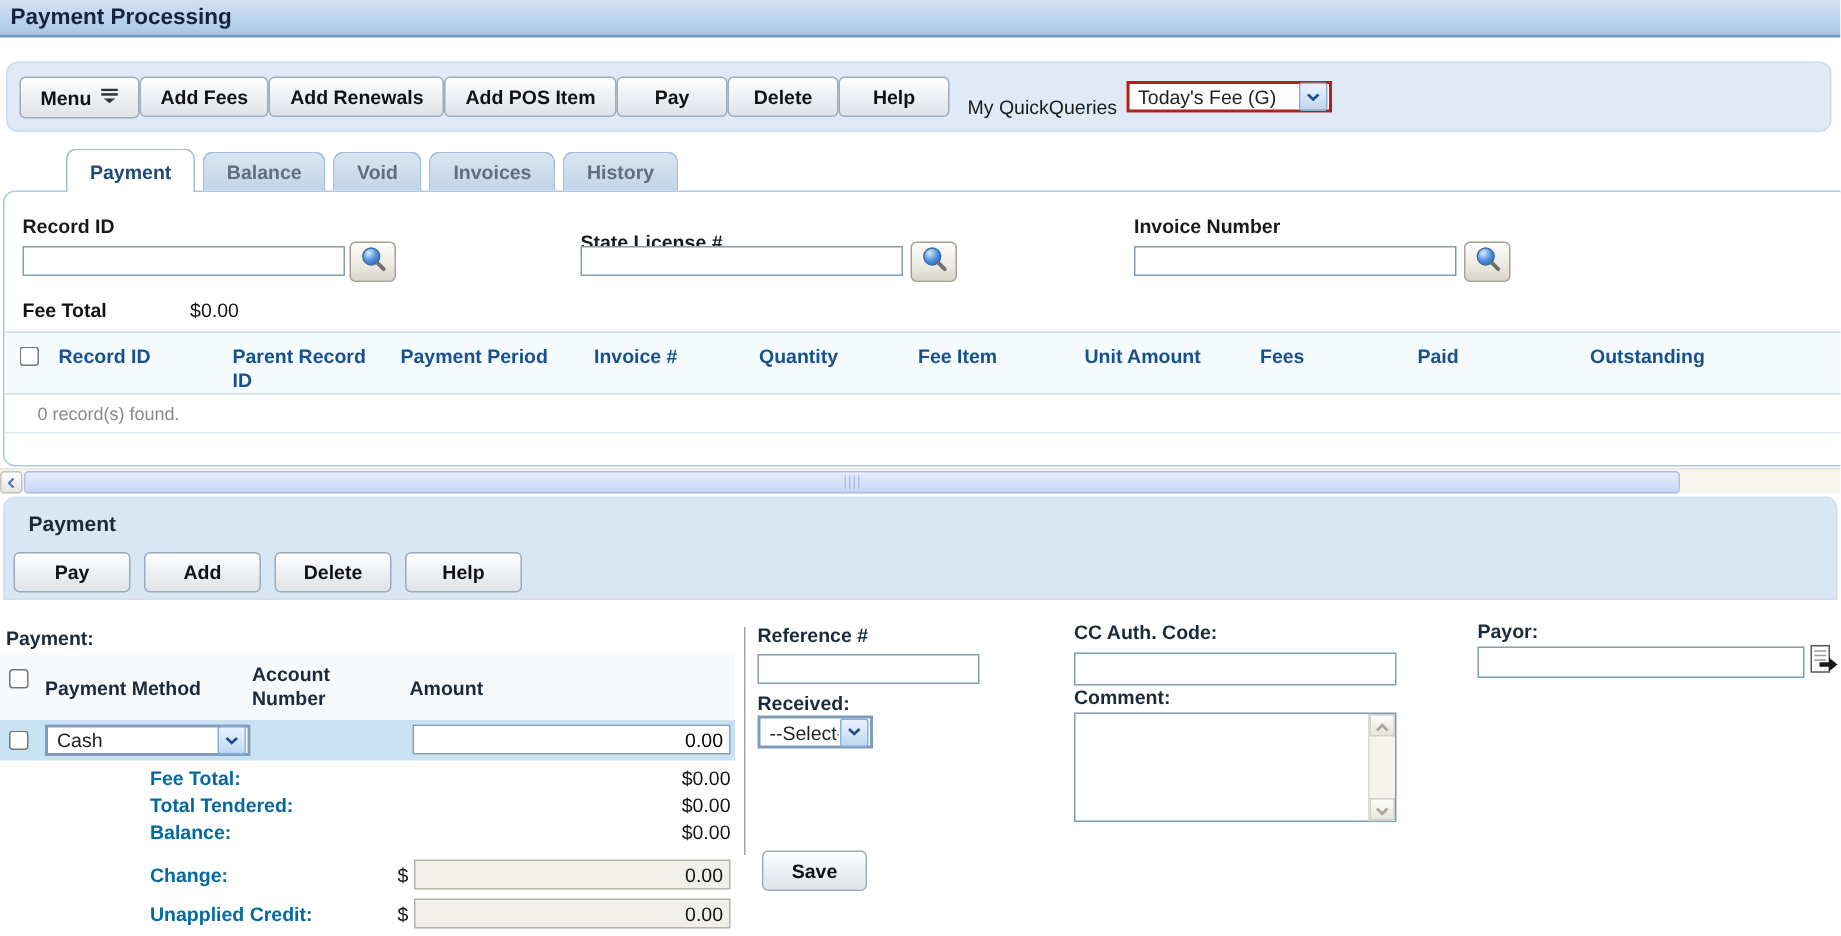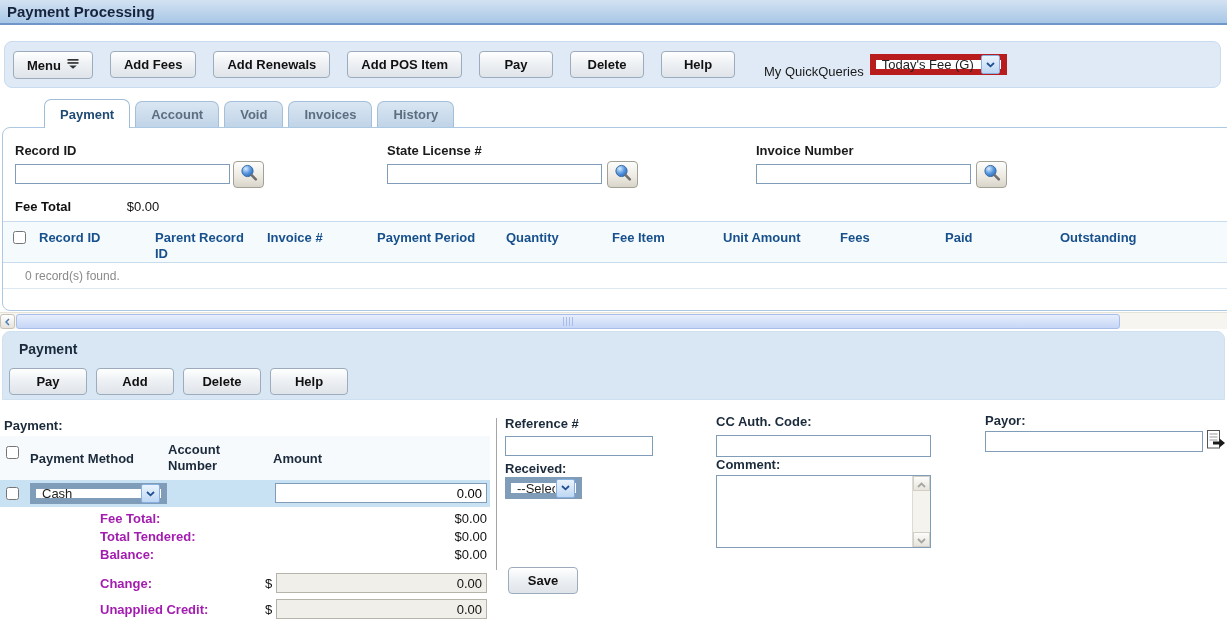--- a/index.html
+++ b/index.html
@@ -23,26 +23,26 @@
     display:flex;align-items:center;padding:0 8px;
   }
   .btn{
     background:linear-gradient(#ffffff,#eef1f4 45%,#dfe4ea);
     border:1px solid #9cacbc;border-radius:4px;
     font-family:inherit;font-weight:bold;font-size:13px;color:#111;
     padding:5px 13px;cursor:default;white-space:nowrap;
     box-shadow:inset 0 1px 0 rgba(255,255,255,.9);
   }
   .btn.wide{width:74px;padding:5px 0;text-align:center;}
-  .toolbar .btn{margin-right:17px;}
+  .toolbar .btn{margin-right:0;}
   .menu-ic{display:inline-block;margin-left:6px;vertical-align:1px;}
   .qq-label{font-size:13px;color:#1a1a1a;margin:13px 6px 0 12px;}
   .xpselect{
     display:inline-flex;align-items:center;height:21px;box-sizing:border-box;
-    background:#fff;border:6px solid #b91c1c;
+    background:#fff;border:2px solid #b91c1c;
   }
   .xpselect .val{font-size:13px;color:#222;padding:0 6px;flex:1;white-space:nowrap;overflow:hidden;}
   .xpselect .arrowbtn{
     width:17px;height:17px;margin:1px;flex:none;
     background:linear-gradient(#eaf3fd,#bed7f3);
     border:1px solid #86aede;border-radius:2px;
     display:flex;align-items:center;justify-content:center;
   }
   
   .tabs{position:absolute;left:44px;top:101px;display:flex;z-index:3;}
@@ -123,21 +123,21 @@
   .pm-header .cb{position:absolute;left:6px;top:10px;}
   .pm-header .h-method{position:absolute;left:30px;top:15px;font-size:13px;font-weight:bold;color:#1b2a3a;}
   .pm-header .h-account{position:absolute;left:168px;top:6px;width:70px;font-size:13px;font-weight:bold;color:#1b2a3a;line-height:16px;}
   .pm-header .h-amount{position:absolute;left:273px;top:15px;font-size:13px;font-weight:bold;color:#1b2a3a;}
   .pm-row{
     position:absolute;left:0;top:480px;width:490px;height:27px;background:#c9e2f3;
   }
   .pm-row .cb{position:absolute;left:6px;top:7px;}
   .pm-row .method-sel{position:absolute;left:30px;top:3px;width:137px;border-color:#7f9db9;}
   .pm-row .amt{position:absolute;left:275px;top:3px;width:212px;text-align:right;}
-  .tot-label{position:absolute;left:100px;font-size:13px;font-weight:bold;color:#a21caf;}
+  .tot-label{position:absolute;left:100px;font-size:13px;font-weight:bold;color:#0369a1;}
   .tot-value{position:absolute;left:300px;width:187px;text-align:right;font-size:13px;color:#111;}
   .dollar{position:absolute;left:265px;font-size:13px;color:#111;}
   .ro-input{
     position:absolute;box-sizing:border-box;height:20px;width:211px;left:276px;
     background:#f0efe9;border:1px solid #b5b3aa;
     font-family:inherit;font-size:13px;text-align:right;padding:1px 4px;color:#111;
   }
   .vdivider{position:absolute;left:496px;top:418px;width:1px;height:152px;background:#a6a6a6;}
   .comment-wrap{
     position:absolute;left:716px;top:475px;width:215px;height:73px;box-sizing:border-box;
@@ -182,21 +182,21 @@
     <span class="arrowbtn">
         <svg width="9" height="6">
           <polyline points="1,1 4.5,4.3 8,1" fill="none" stroke="#1e4f91" stroke-width="1.8"></polyline>
         </svg>
       </span>
   </span>
 </div>
 
 <div class="tabs">
   <div class="tab active">Payment</div>
-  <div class="tab">Account</div>
+  <div class="tab">Balance</div>
   <div class="tab">Void</div>
   <div class="tab">Invoices</div>
   <div class="tab">History</div>
 </div>
 
 <div class="tab-panel">
 
   <div class="flabel" style="left:12px;top:15px;">Record ID</div>
   <input class="tinput" style="left: 12px; top: 36px; width: 215px;">
   <button class="search-btn" style="left:230px;top:33px;">
@@ -206,21 +206,21 @@
               <stop offset="0%" stop-color="#d8ecff"></stop>
               <stop offset="55%" stop-color="#5b9ae0"></stop>
               <stop offset="100%" stop-color="#2a6bbf"></stop>
             </radialGradient>
           </defs>
           <circle cx="8.5" cy="8" r="5.6" fill="url(#mg)" stroke="#3a6ea5" stroke-width="1"></circle>
           <line x1="12.6" y1="12.2" x2="16.8" y2="16.4" stroke="#6f6f6f" stroke-width="2.6" stroke-linecap="round"></line>
         </svg></span>
   </button>
 
-  <div class="flabel" style="left:384px;top:15px;">State License #</div>
+  <div class="flabel" style="left:384px;top:26px;text-decoration:underline;">State License #</div>
   <input class="tinput" style="left: 384px; top: 36px; width: 215px;">
   <button class="search-btn" style="left:604px;top:33px;">
     <span><svg width="20" height="20" viewBox="0 0 20 20">
           <circle cx="8.5" cy="8" r="5.6" fill="url(#mg)" stroke="#3a6ea5" stroke-width="1"></circle>
           <line x1="12.6" y1="12.2" x2="16.8" y2="16.4" stroke="#6f6f6f" stroke-width="2.6" stroke-linecap="round"></line>
         </svg></span>
   </button>
 
   <div class="flabel" style="left:753px;top:15px;">Invoice Number</div>
   <input class="tinput" style="left: 753px; top: 36px; width: 215px;">
@@ -233,22 +233,22 @@
 
   <div class="fee-total-row">
     <span class="lab">Fee Total</span>
     <span class="val">$0.00</span>
   </div>
 
   <div class="fee-header">
     <div class="hc" style="width:26px;padding-left:10px;padding-top:7px;"><input type="checkbox" style=""></div>
     <div class="hc" style="width:116px;">Record ID</div>
     <div class="hc" style="width:112px;">Parent Record ID</div>
+    <div class="hc" style="width:129px;">Payment Period</div>
     <div class="hc" style="width:110px;">Invoice #</div>
-    <div class="hc" style="width:129px;">Payment Period</div>
     <div class="hc" style="width:106px;">Quantity</div>
     <div class="hc" style="width:111px;">Fee Item</div>
     <div class="hc" style="width:117px;">Unit Amount</div>
     <div class="hc" style="width:105px;">Fees</div>
     <div class="hc" style="width:115px;">Paid</div>
     <div class="hc" style="width:250px;">Outstanding</div>
   </div>
   <div class="fee-empty">0 record(s) found.</div>
 </div>
 

